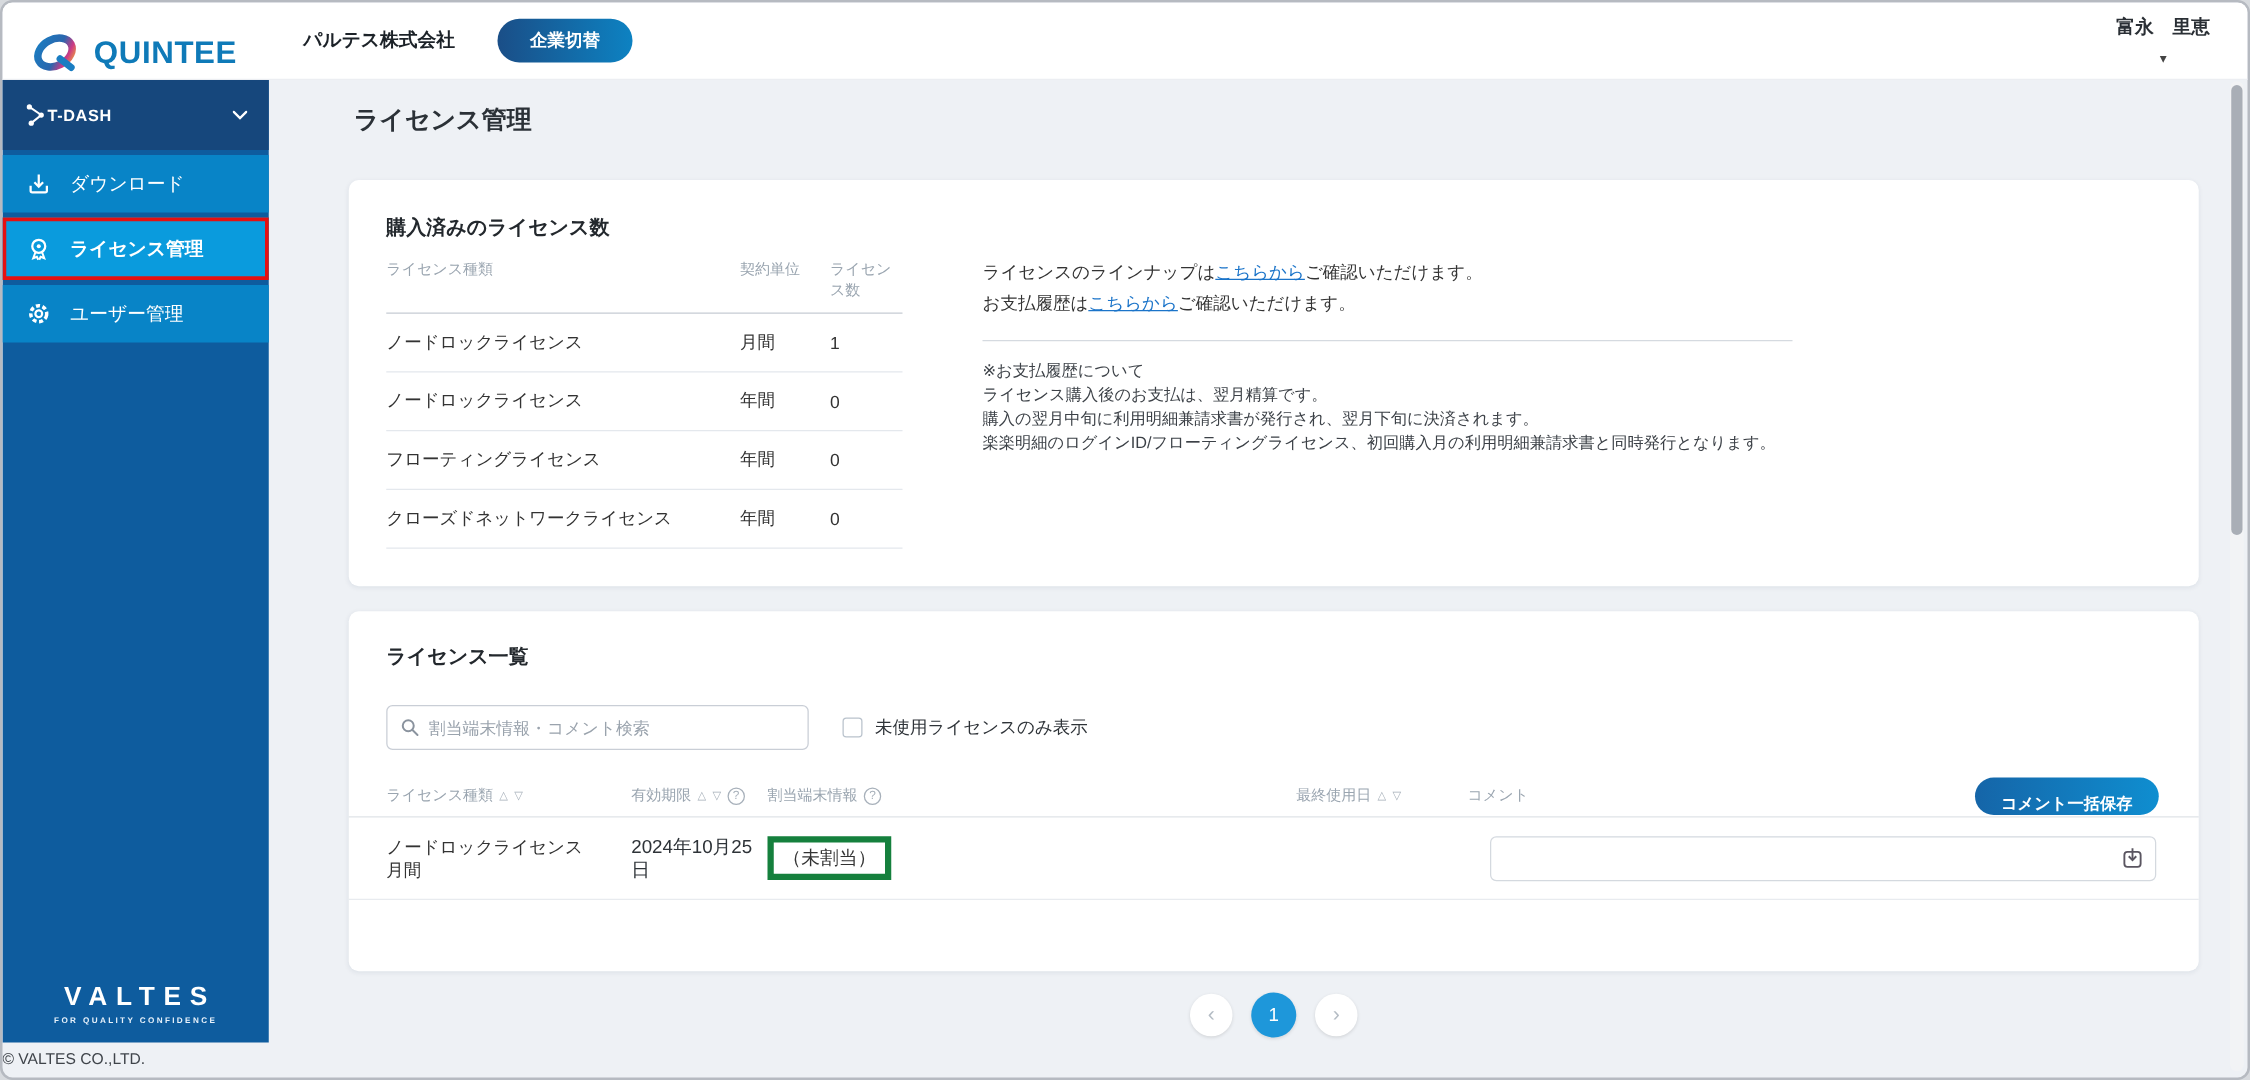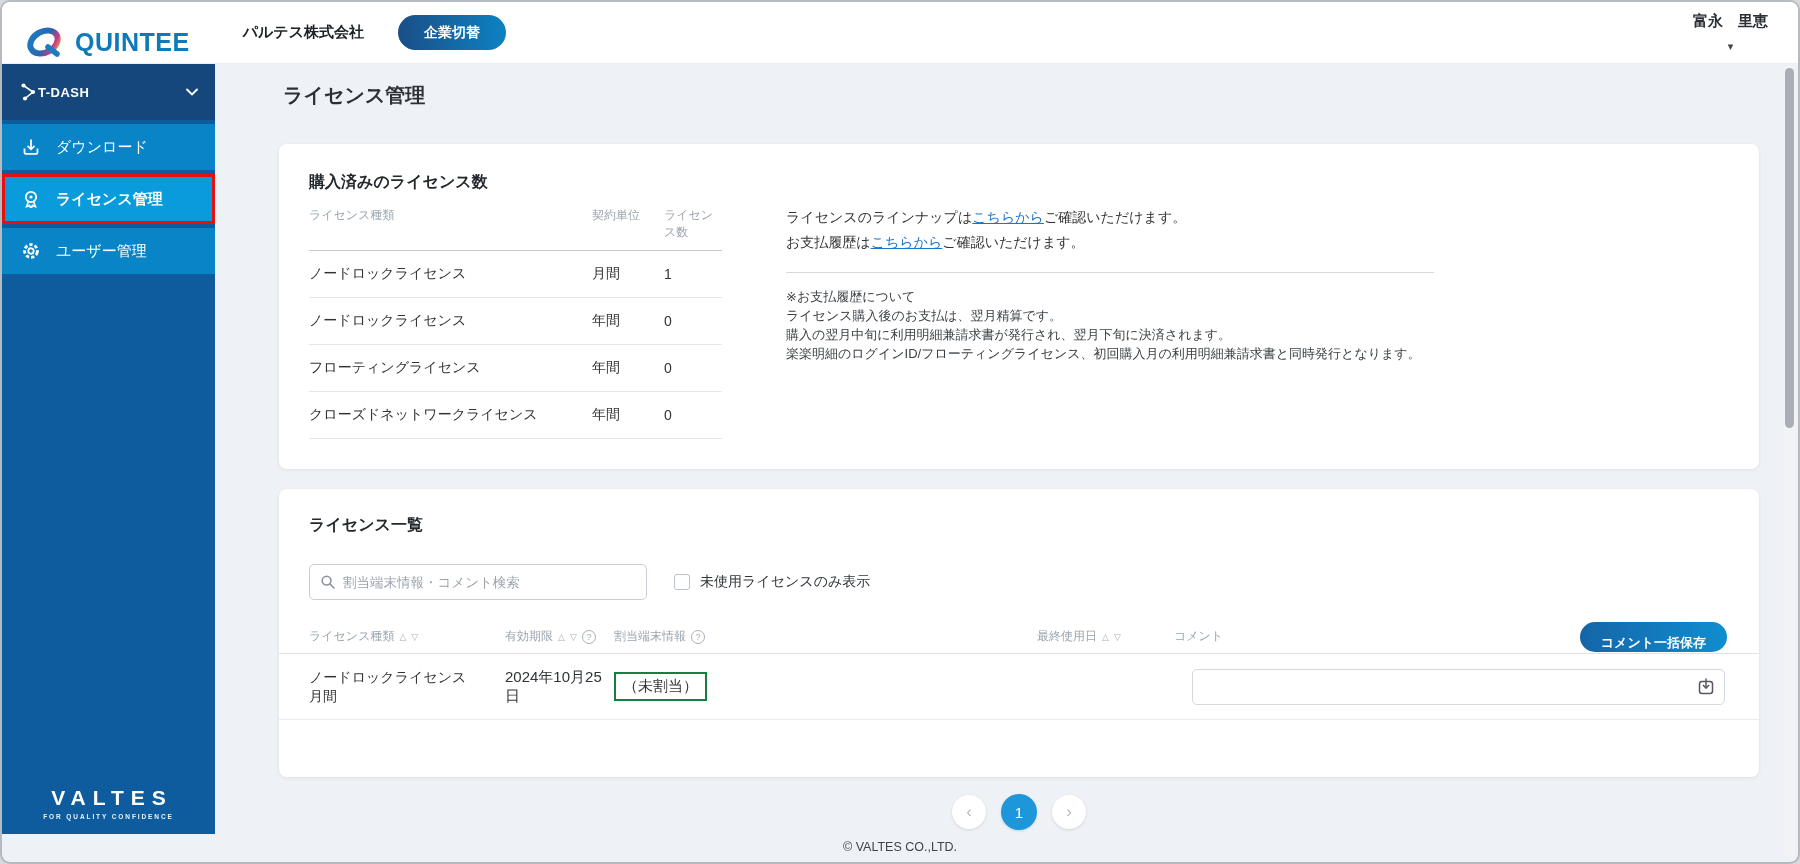--- a/index.html
+++ b/index.html
@@ -76,36 +76,36 @@
   .help { width:14px; height:14px; border:1px solid #a7b0ba; border-radius:50%; color:#a7b0ba;
           font-size:9.5px; display:inline-flex; align-items:center; justify-content:center; cursor:pointer; }
   .save-all-btn { position:absolute; top:133px; right:32px; height:30px; padding:12px 21px; border:none;
                   border-radius:15px; background:linear-gradient(90deg,#1565a8,#0f8ed0); color:#fff;
                   font-size:13px; font-weight:bold; cursor:pointer; }
 
   .lrow { position:absolute; top:165px; left:0; right:0; height:66px; display:flex; align-items:center;
           border-bottom:1px solid #e8ebef; padding-left:30px; font-size:14px; color:#333; }
   .lic-name { line-height:19px; }
   .expiry { font-size:15px; color:#2e3338; }
-  .unassigned { display:inline-block; border:2px solid #15803d; padding:3px 7px; font-size:15px; color:#333; }
+  .unassigned { display:inline-block; border:5px solid #15803d; padding:3px 7px; font-size:15px; color:#333; }
   .comment-wrap { display:flex; align-items:center; }
   .comment-box { margin-left:18px; width:533px; height:36px; border:1px solid #d4d9df; border-radius:5px;
                  background:#fff; display:flex; align-items:center; padding:0 8px; }
   .comment-box input { border:none; outline:none; flex:1; font-size:13px; color:#333;
                        font-family:inherit; background:transparent; }
   .save-icon-btn { background:none; border:none; display:flex; cursor:pointer; padding:0; }
 
   
   .pagination { position:absolute; top:792px; left:277px; width:1480px; display:flex;
                 justify-content:center; align-items:center; gap:15px; }
   .page-circle { width:34px; height:34px; border-radius:50%; background:#fff;
                  box-shadow:0 1px 3px rgba(0,0,0,.12); display:flex; align-items:center;
                  justify-content:center; color:#b4bcc4; font-size:17px; cursor:pointer; }
   .page-circle.current { width:36px; height:36px; background:#1e97da; color:#fff; font-size:15px; }
-  .footer { position:absolute; top:838px; left:0; right:0; text-align:center; font-size:12.5px; color:#3f444a; }
+  .footer { position:absolute; top:838px; left:0; right:0; text-align:left; font-size:12.5px; color:#3f444a; }
 
   
   .scrollbar { position:absolute; top:63px; right:3px; width:11px; bottom:5px; background:#f2f3f5;
                border-radius:6px; }
   .scroll-thumb { position:absolute; top:3px; left:1px; width:9px; height:360px; background:#a9aeb6;
                   border-radius:5px; }
 </style>
 </head>
 <body>
 

